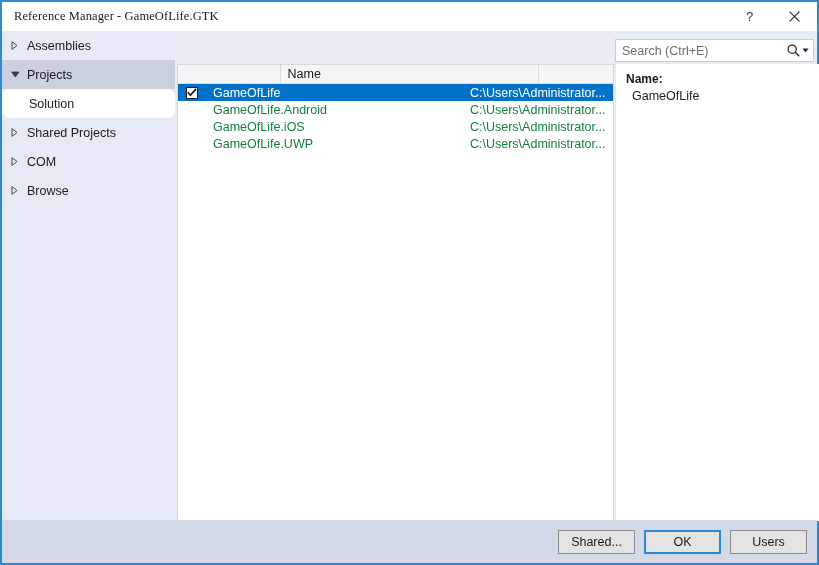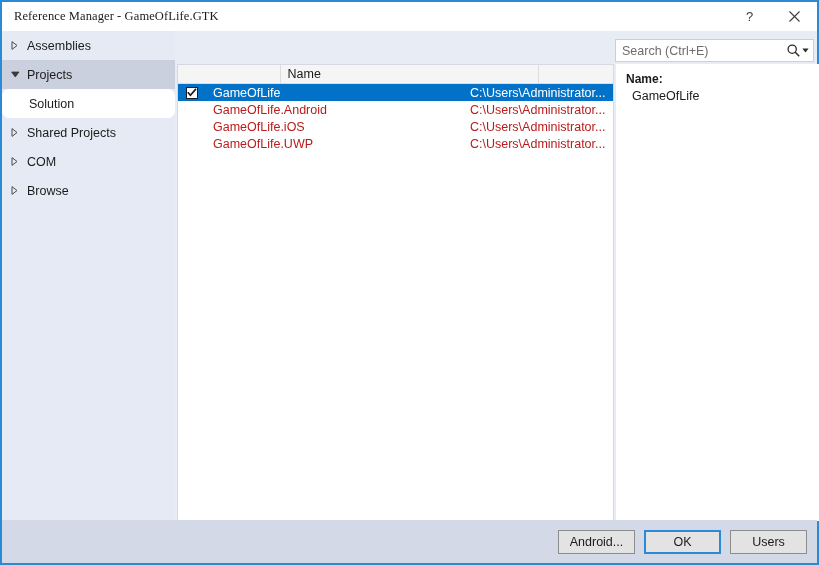--- a/index.html
+++ b/index.html
@@ -202,21 +202,21 @@
     display: flex;
     align-items: center;
     padding-left: 6px;
   }
   #list-rows { }
   .list-row {
     height: 17px;
     display: flex;
     align-items: center;
     font-size: 12.5px;
-    color: #b91c1c;
+    color: #15803d;
     cursor: default;
     user-select: none;
     box-sizing: border-box;
   }
   .list-row.selected {
     background: #0272c8;
     color: #ffffff;
   }
   .cell-check {
     width: 28px;
@@ -447,20 +447,20 @@
       </div>
     </div>
 
     <div id="detail-panel">
       <div id="detail-label">Name:</div>
       <div id="detail-value">GameOfLife</div>
     </div>
 
     <div id="footer">
       <div id="footer-buttons">
-        <button class="dlg-btn">Android...</button>
+        <button class="dlg-btn">Shared...</button>
         <button class="dlg-btn default">OK</button>
         <button class="dlg-btn">Users</button>
       </div>
     </div>
 
   </div>
 </div>
 
 </body></html>

